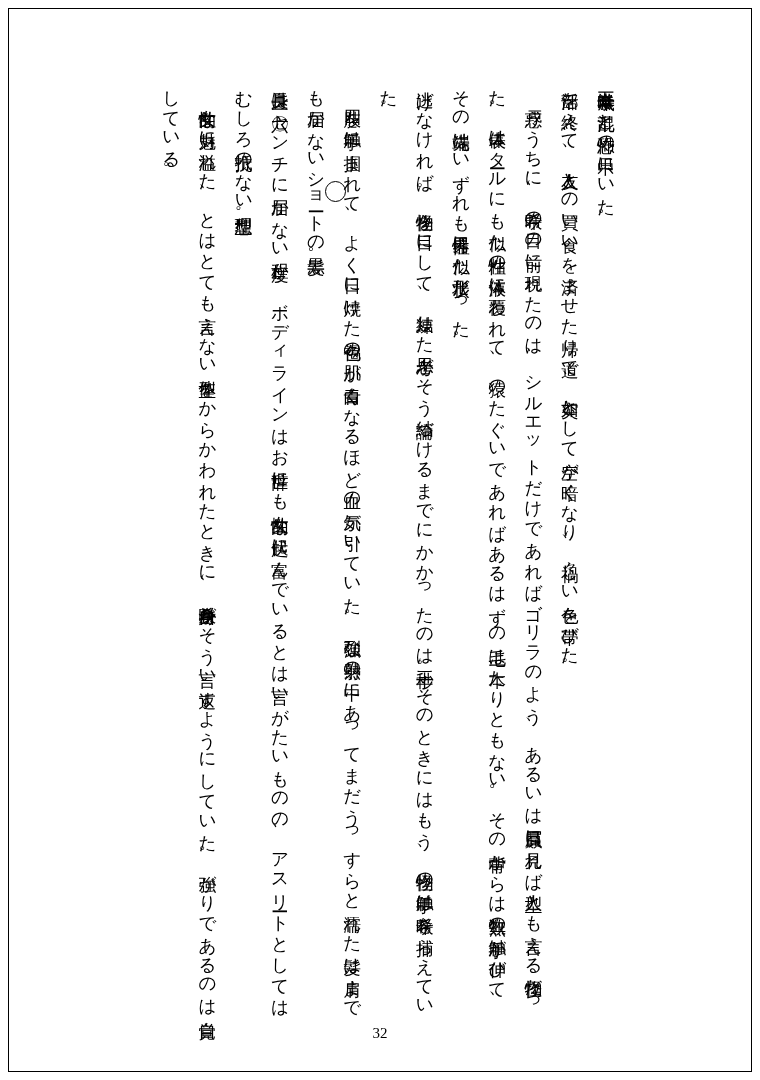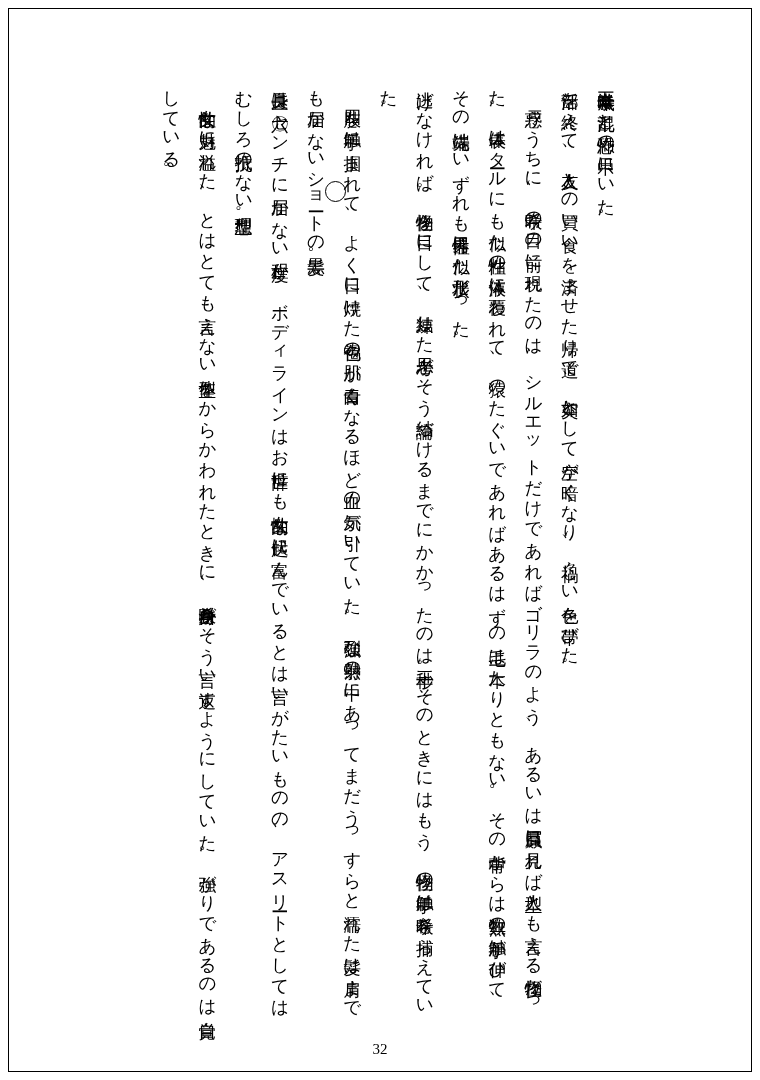--- a/index.html
+++ b/index.html
@@ -61,21 +61,21 @@
     width: 21px;
     height: 21px;
     border: 1.6px solid #000000;
     border-radius: 50%;
     box-sizing: border-box;
   }
   .page-number {
     position: absolute;
     left: 0;
     right: 0;
-    bottom: 22px;
+    bottom: 38px;
     text-align: center;
     font-size: 15px;
     color: #000000;
     font-family: "Liberation Serif", "DejaVu Serif", serif;
   }
 </style>
 </head>
 <body>
 
 <div class="page">

